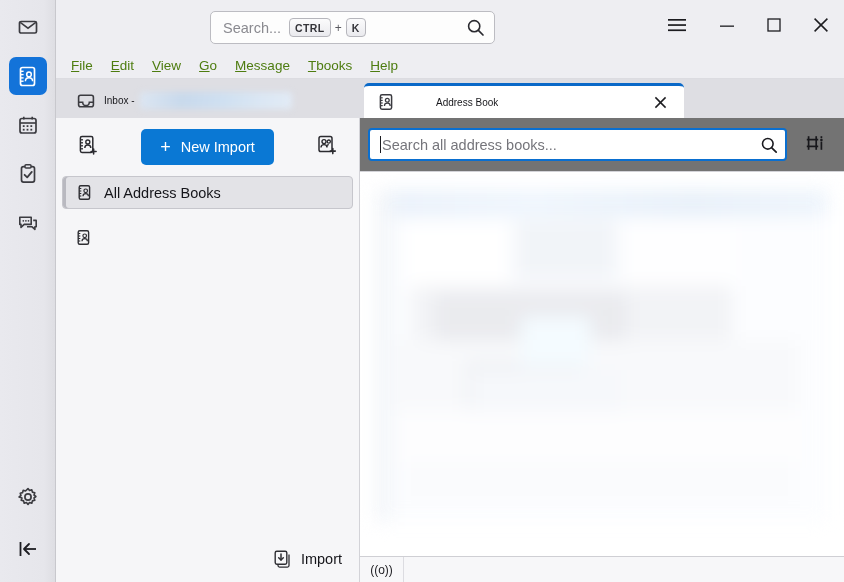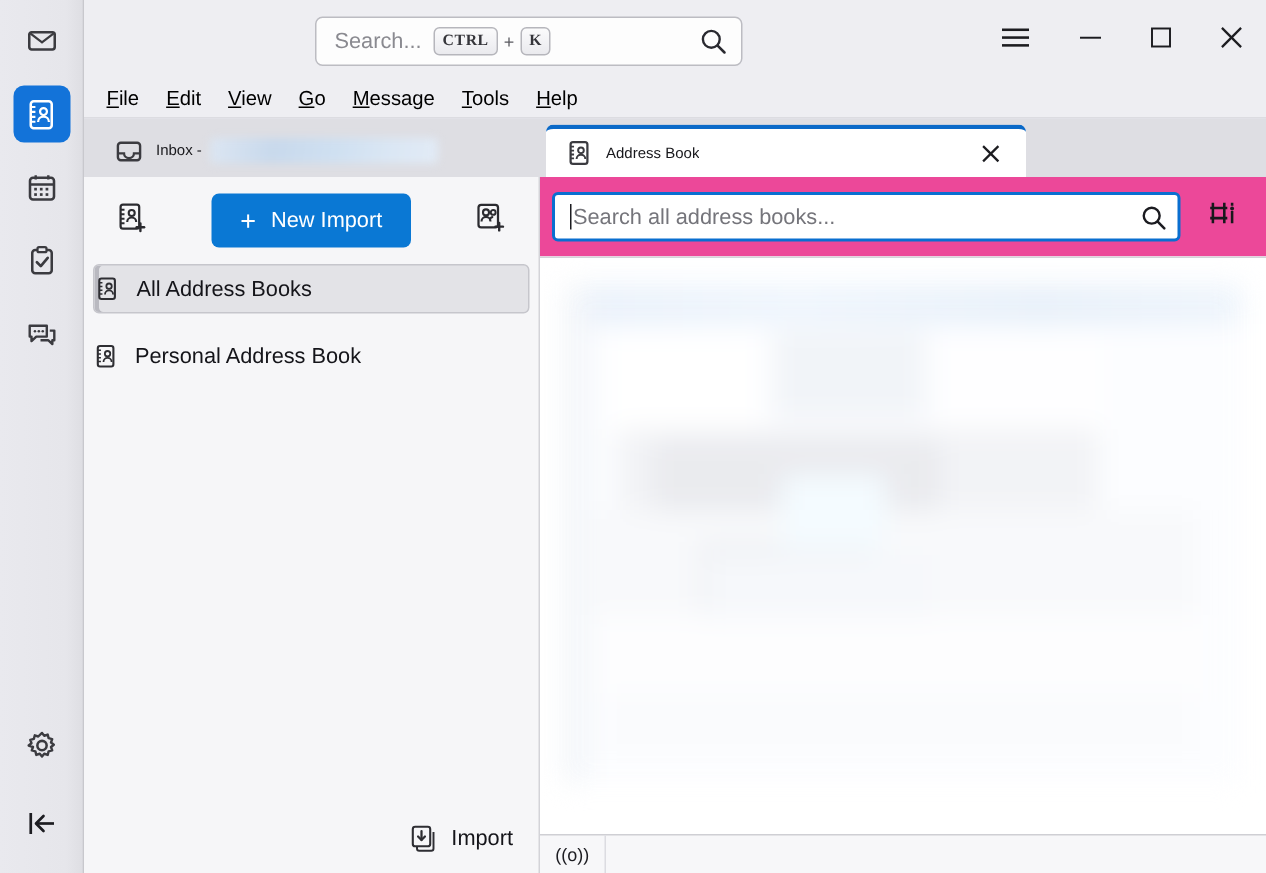--- a/index.html
+++ b/index.html
@@ -87,21 +87,20 @@
     height: 19px;
     min-width: 18px;
     padding: 0 5px;
     border: 1px solid #b6b6bc;
     border-radius: 4px;
     background: linear-gradient(to bottom, #fbfbfc, #eaeaee);
     font-size: 10.5px;
     font-weight: bold;
     color: #35353a;
     letter-spacing: 0.4px;
-    font-family: Liberation Serif, serif;
   }
   .key-plus { color: #5a5a60; font-size: 12px; margin: 0 4px; }
   .gs-spacer { flex: 1 1 auto; }
   .gs-icon { color: #35353a; display: flex; }
 
   .win-controls {
     position: absolute;
     right: 0; top: 0;
     height: 54px;
     display: flex;
@@ -119,21 +118,21 @@
     height: 25px;
     background: #eeeef2;
     display: flex;
     align-items: center;
     padding-left: 6px;
     flex: 0 0 25px;
     border-bottom: 1px solid #dcdce1;
   }
   .menu-item {
     font-size: 13.5px;
-    color: #000000;
+    color: #4d7c0f;
     padding: 0 9px;
     height: 22px;
     line-height: 22px;
   }
   .menu-item u { text-decoration: underline; }
 
   
   .tabbar {
     height: 39px;
     background: #dedee3;
@@ -151,20 +150,21 @@
     color: #18181c;
     border-radius: 5px 5px 0 0;
     position: relative;
   }
   .tab.inactive { width: 300px; }
   .tab.active {
     background: #ffffff;
     width: 320px;
     border-top: 3px solid #0a69c8;
     padding-top: 0;
+    gap: 32px;
   }
   .tab-icon { margin-right: 9px; display: flex; color: #3b3b40; flex: 0 0 auto; }
   .tab-label { white-space: nowrap; overflow: hidden; }
   .tab-redacted {
     display: inline-block;
     width: 152px;
     height: 17px;
     margin-left: 5px;
     border-radius: 3px;
     vertical-align: -3px;
@@ -221,20 +221,21 @@
     padding: 0 19px;
     font-size: 14.5px;
   }
   .nc-plus { font-size: 18px; margin-right: 10px; line-height: 1; font-weight: 400; }
 
   .ab-list { padding: 0 6px; flex: 0 0 auto; }
   .ab-row {
     height: 33px;
     display: flex;
     align-items: center;
+    padding-left: 13px;
     font-size: 14.5px;
     color: #15151a;
     border-radius: 4px;
     margin-bottom: 2px;
     position: relative;
   }
   .ab-row.selected {
     background: #e3e3e7;
     border: 1px solid #c6c6cc;
     box-shadow: inset 3px 0 0 #b9b9c0;
@@ -278,21 +279,21 @@
     background: #ffffff;
     min-width: 0;
     position: relative;
   }
   .search-row {
     height: 53px;
     flex: 0 0 53px;
     display: flex;
     align-items: center;
     padding: 0 13px 0 8px;
-    background: #ec4899;
+    background: #737373;
   }
   .ab-search {
     flex: 1 1 auto;
     height: 33px;
     border: 2px solid #0a6fd0;
     border-radius: 4px;
     background: #ffffff;
     display: flex;
     align-items: center;
     padding: 0 7px 0 10px;
@@ -504,21 +505,21 @@
         </div>
       </div>
     </div>
 
     <div class="menubar">
       <div class="menu-item"><u>F</u><span>ile</span></div>
       <div class="menu-item"><u>E</u><span>dit</span></div>
       <div class="menu-item"><u>V</u><span>iew</span></div>
       <div class="menu-item"><u>G</u><span>o</span></div>
       <div class="menu-item"><u>M</u><span>essage</span></div>
-      <div class="menu-item"><u>T</u><span>ools</span></div>
+      <div class="menu-item"><u>T</u><span>books</span></div>
       <div class="menu-item"><u>H</u><span>elp</span></div>
     </div>
 
     <div class="tabbar">
 
       <div class="tab inactive">
         <span class="tab-icon">
           <svg width="18" height="18" viewBox="0 0 18 18" fill="none">
             <rect x="1.6" y="3.2" width="14.8" height="11.6" rx="2" stroke="#3b3b40" stroke-width="1.6"></rect>
             <path d="M1.6 10.2h4.1a3.3 3.3 0 0 0 6.6 0h4.1" stroke="#3b3b40" stroke-width="1.5" fill="none"></path>
@@ -617,21 +618,20 @@
               <svg width="17" height="17" viewBox="0 0 17 17" fill="none">
                 <rect x="3.2" y="1.7" width="10.4" height="13.6" rx="1.5" stroke="#2e2e33" stroke-width="1.4"></rect>
                 <line x1="3.2" y1="4.5" x2="5.3" y2="4.5" stroke="#2e2e33" stroke-width="1.1"></line>
                 <line x1="3.2" y1="7" x2="5.3" y2="7" stroke="#2e2e33" stroke-width="1.1"></line>
                 <line x1="3.2" y1="9.5" x2="5.3" y2="9.5" stroke="#2e2e33" stroke-width="1.1"></line>
                 <line x1="3.2" y1="12" x2="5.3" y2="12" stroke="#2e2e33" stroke-width="1.1"></line>
                 <circle cx="9.7" cy="6.8" r="1.8" stroke="#2e2e33" stroke-width="1.2"></circle>
                 <path d="M7 12.3c0-1.6 1.2-2.7 2.7-2.7s2.7 1.1 2.7 2.7" stroke="#2e2e33" stroke-width="1.2" fill="none"></path>
               </svg>
             </span>
-            <span>Personal Address Book</span>
           </div>
 
         </div>
 
         <div class="ab-spacer"></div>
 
         <div class="import-row">
           <div class="import-btn">
             <span class="import-icon">
               <svg width="19" height="19" viewBox="0 0 19 19" fill="none">

